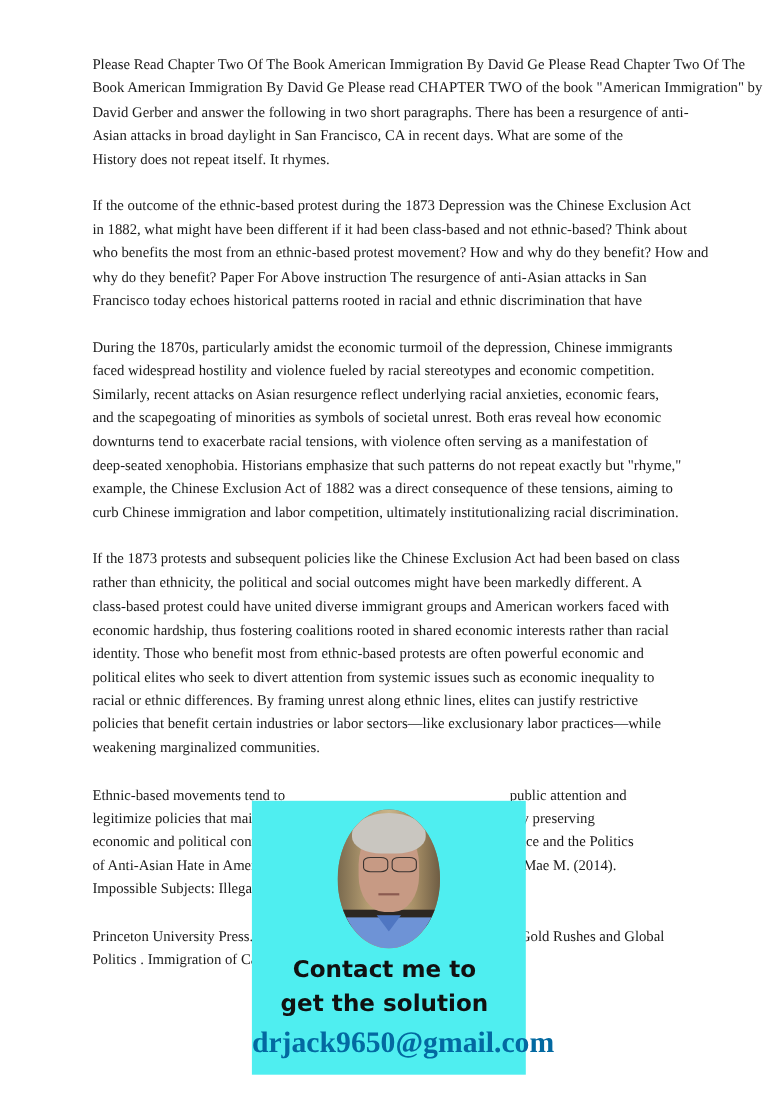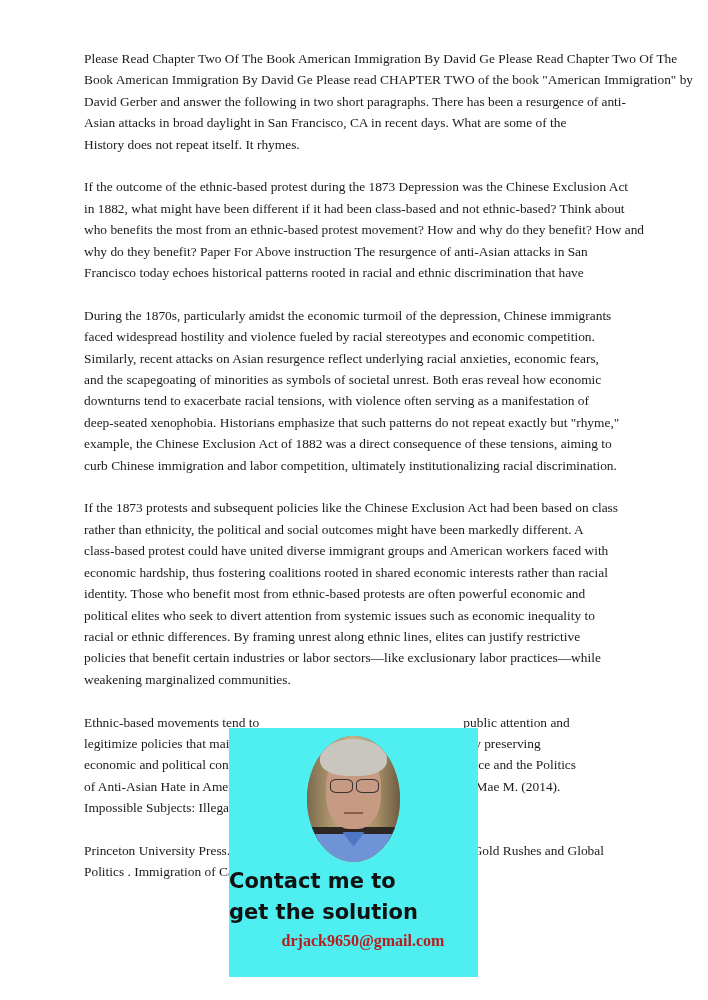--- a/index.html
+++ b/index.html
@@ -84,39 +84,39 @@
     }
     .photo .collar {
       position: absolute; left: 38%; top: 76%; width: 24%; height: 12%;
       background: #4f76c2;
       clip-path: polygon(0 0, 50% 100%, 100% 0);
     }
     .cta {
       position: absolute;
       left: 0;
       width: 241px;
-      text-align: left;
+      text-align: center;
       font-family: "DejaVu Sans", "Liberation Sans", sans-serif;
       font-weight: bold;
       color: #111111;
       font-size: 21px;
       line-height: 31px;
     }
     .cta-line1 { top: 138px; }
     .cta-line2 { top: 169px; }
     .email {
       position: absolute;
       left: 0;
       top: 204px;
       width: 268px;
       text-align: center;
       font-family: "Liberation Serif", "DejaVu Serif", serif;
       font-weight: bold;
-      font-size: 16px;
-      color: #b91c1c;
+      font-size: 27px;
+      color: #0369a1;
     }
   </style>
 </head>
 <body>
 
 <div class="page">
   <p class="para">
     <span class="line">Please Read Chapter Two Of The Book American Immigration By David Ge Please Read Chapter Two Of The</span>
     <span class="line">Book American Immigration By David Ge Please read CHAPTER TWO of the book "American Immigration" by</span>
     <span class="line">David Gerber and answer the following in two short paragraphs. There has been a resurgence of anti-</span>

